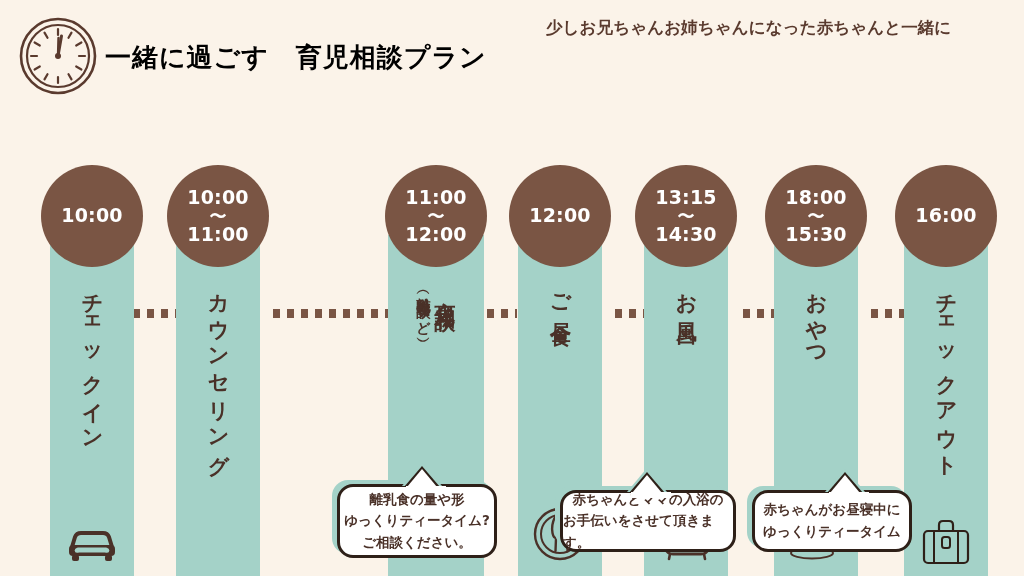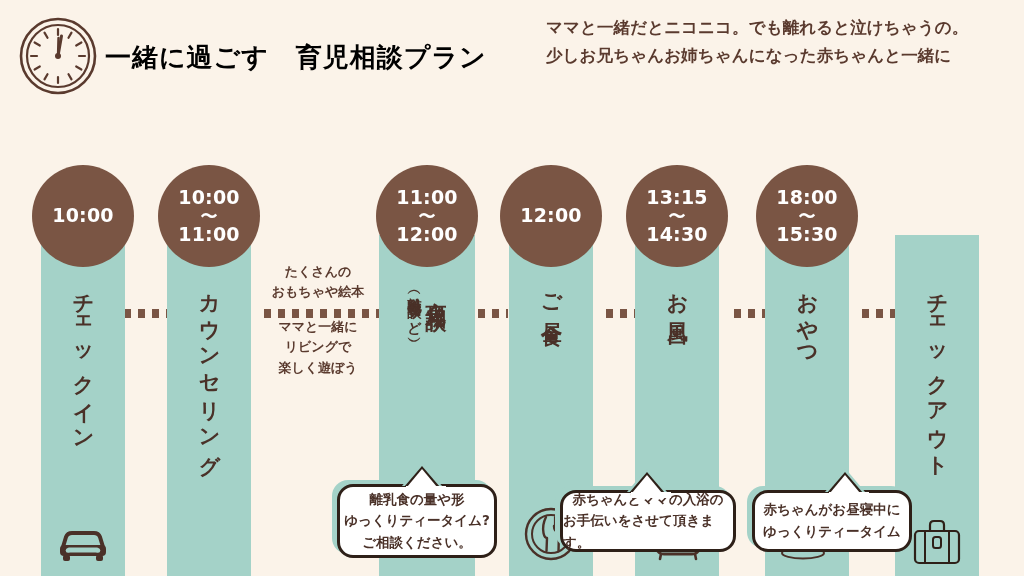--- a/index.html
+++ b/index.html
@@ -19,21 +19,21 @@
     letter-spacing: 1px; white-space: nowrap;
   }
   .intro {
     position: absolute; left: 546px; top: 14px; width: 470px;
     font-size: 16.5px; font-weight: 700; color: #5a3a2e;
     line-height: 1.72; letter-spacing: 0.1px;
   }
   .intro div { white-space: nowrap; }
 
   
-  .track { position: absolute; left: 4px; top: 130px; width: 872px; height: 330px; }
+  .track { position: absolute; left: 13px; top: 130px; width: 872px; height: 330px; }
 
   .dots {
     position: absolute; top: 179px; height: 9px;
     background-image: linear-gradient(to right, #7a5544 0 7px, transparent 7px 14px);
     background-size: 14px 9px; background-repeat: repeat-x;
   }
 
   .col { position: absolute; top: 105px; width: 84px; height: 348px; }
   .bar {
     position: absolute; left: 0; top: 0; width: 84px; height: 348px;
@@ -133,21 +133,20 @@
         <line x1="58.2" y1="50.5" x2="63.4" y2="53.5"></line>
       </g>
       <line x1="40" y1="40" x2="43.5" y2="20" stroke="#5a3a2e" stroke-width="3" stroke-linecap="round"></line>
       <line x1="40" y1="40" x2="40.5" y2="22" stroke="#5a3a2e" stroke-width="2.4" stroke-linecap="round"></line>
       <circle cx="40" cy="40" r="3" fill="#5a3a2e"></circle>
     </svg>
   </div>
   <div class="title">一緒に過ごす　育児相談プラン</div>
 
   <div class="intro">
-    <div>ママと一緒だとニコニコ。でも離れると泣けちゃうの。</div>
     <div>少しお兄ちゃんお姉ちゃんになった赤ちゃんと一緒に</div>
   </div>
 
   <div class="track">
 
     <div class="dots" style="left:120px;width:44px;"></div>
     <div class="dots" style="left:260px;width:116px;"></div>
     <div class="dots" style="left:474px;width:30px;"></div>
     <div class="dots" style="left:602px;width:30px;"></div>
     <div class="dots" style="left:730px;width:32px;"></div>
@@ -268,43 +267,38 @@
           <path d="M27 23 L27 27" stroke="#4a3128" stroke-width="1.6" stroke-linecap="round"></path>
           <path d="M8 18 Q9 37 27 37 Q45 37 46 18" fill="none" stroke="#4a3128" stroke-width="2.2" stroke-linejoin="round"></path>
           <path d="M46 21 Q56 21 56 27 Q56 33 47 33" fill="none" stroke="#4a3128" stroke-width="2.2" stroke-linecap="round"></path>
           <ellipse cx="27" cy="42" rx="21" ry="5.5" fill="none" stroke="#4a3128" stroke-width="2"></ellipse>
         </svg>
       </div>
     </div>
 
     <div class="col" style="left:891px;">
       <div class="bar"></div>
+      <div class="bubble-circle">
+        <span>16:00</span>
+      </div>
       <div class="vlabel">
         <span class="vtext">チェックアウト</span>
       </div>
       <div class="svg-icon" style="bottom:12px;">
         <svg width="56" height="52" viewBox="0 0 56 52">
           <path d="M21 16 L21 10 Q21 6 25 6 L31 6 Q35 6 35 10 L35 16" fill="none" stroke="#2e2018" stroke-width="2.2" stroke-linejoin="round"></path>
           <rect x="6" y="16" width="44" height="32" rx="4" fill="none" stroke="#2e2018" stroke-width="2.2"></rect>
           <line x1="16" y1="16" x2="16" y2="48" stroke="#2e2018" stroke-width="2"></line>
           <line x1="40" y1="16" x2="40" y2="48" stroke="#2e2018" stroke-width="2"></line>
           <rect x="24" y="22" width="8" height="11" rx="2.5" fill="none" stroke="#2e2018" stroke-width="2"></rect>
         </svg>
       </div>
     </div>
   </div>
 
-  <div class="freetext">
-    <div>たくさんの</div>
-    <div>おもちゃや絵本</div>
-    <div class="gap"></div>
-    <div>ママと一緒に</div>
-    <div>リビングで</div>
-    <div>楽しく遊ぼう</div>
-  </div>
 
   <div class="speech" style="left:337px; top:484px; width:160px; height:74px;">
     <div class="shadow"></div>
     <div class="tail-shadow" style="left:65px;"></div>
     <div class="tail-outline" style="left:67px;"></div>
     <div class="tail" style="left:70px;"></div>
     <div class="box">
       <div class="mask" style="left:66px; width:40px;"></div>
       <div>離乳食の量や形</div>
       <div>ゆっくりティータイム?</div>

